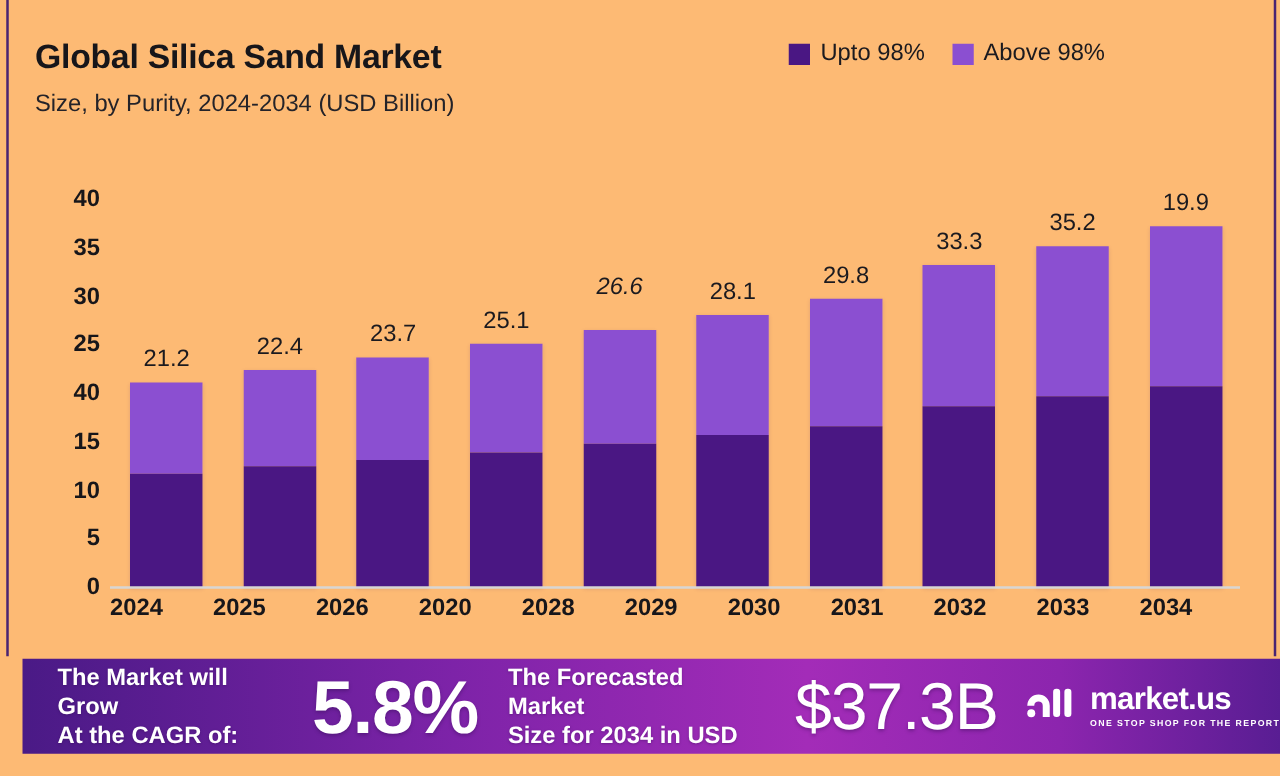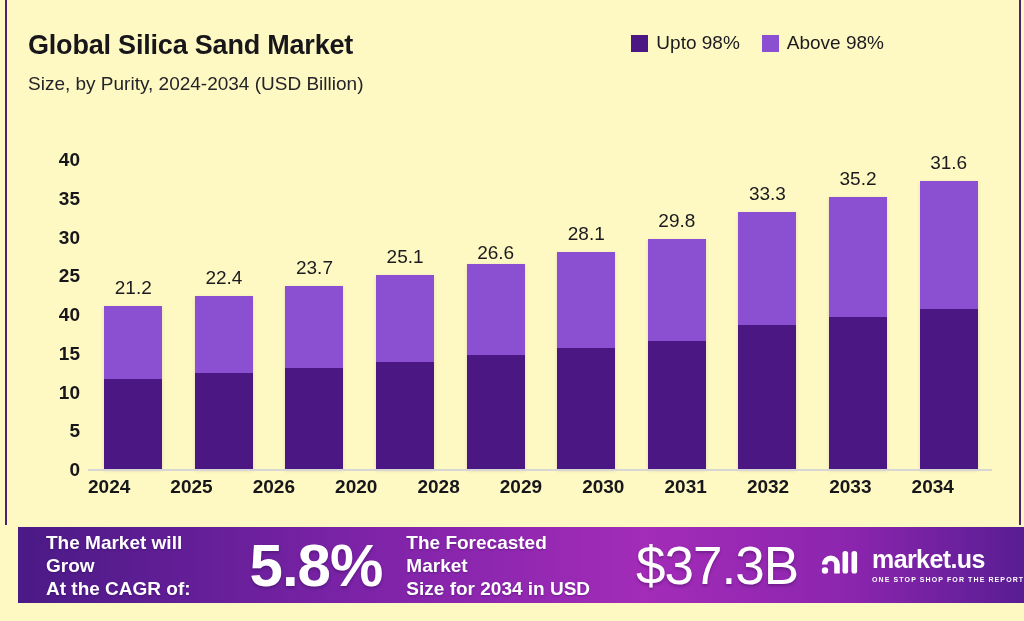--- a/index.html
+++ b/index.html
@@ -4,21 +4,21 @@
 <style>
   html, body {
     margin: 0;
     padding: 0;
     background: #ffffff;
   }
   #page {
     position: relative;
     width: 1024px;
     height: 621px;
-    background: #fef9c3;
+    background: #fdba74;
     font-family: "Liberation Sans", sans-serif;
     overflow: hidden;
     box-sizing: border-box;
     padding-left: 36px;
   }
   
   #left-rule {
     position: absolute;
     left: 5px;
     top: 0;
@@ -296,21 +296,21 @@
           </div>
         </div>
         <div class="bar-col">
           <div class="bar-total" style="bottom: 201.525px;">25.1</div>
           <div class="bar-stack" style="height: 194.525px;">
             <div class="seg-top" style="height: 86.025px; background: rgb(139, 79, 209);"></div>
             <div class="seg-bottom" style="height: 108.5px; background: rgb(74, 23, 131);"></div>
           </div>
         </div>
         <div class="bar-col">
-          <div class="bar-total" style="bottom: 206px;">26.6</div>
+          <div class="bar-total" style="bottom: 229px; font-style: italic;">26.6</div>
           <div class="bar-stack" style="height: 206.15px;">
             <div class="seg-top" style="height: 91.45px; background: rgb(139, 79, 209);"></div>
             <div class="seg-bottom" style="height: 114.7px; background: rgb(74, 23, 131);"></div>
           </div>
         </div>
         <div class="bar-col">
           <div class="bar-total" style="bottom: 224.775px;">28.1</div>
           <div class="bar-stack" style="height: 217.775px;">
             <div class="seg-top" style="height: 96.1px; background: rgb(139, 79, 209);"></div>
             <div class="seg-bottom" style="height: 121.675px; background: rgb(74, 23, 131);"></div>
@@ -331,21 +331,21 @@
           </div>
         </div>
         <div class="bar-col">
           <div class="bar-total" style="bottom: 279.8px;">35.2</div>
           <div class="bar-stack" style="height: 272.8px;">
             <div class="seg-top" style="height: 120.125px; background: rgb(139, 79, 209);"></div>
             <div class="seg-bottom" style="height: 152.675px; background: rgb(74, 23, 131);"></div>
           </div>
         </div>
         <div class="bar-col">
-          <div class="bar-total" style="bottom: 296.075px;">31.6</div>
+          <div class="bar-total" style="bottom: 296.075px;">19.9</div>
           <div class="bar-stack" style="height: 289.075px;">
             <div class="seg-top" style="height: 127.875px; background: rgb(139, 79, 209);"></div>
             <div class="seg-bottom" style="height: 161.2px; background: rgb(74, 23, 131);"></div>
           </div>
         </div>
       </div>
     <div id="baseline"></div>
     <div id="x-axis">
         <div class="x-tick">2024</div>
         <div class="x-tick">2025</div>

